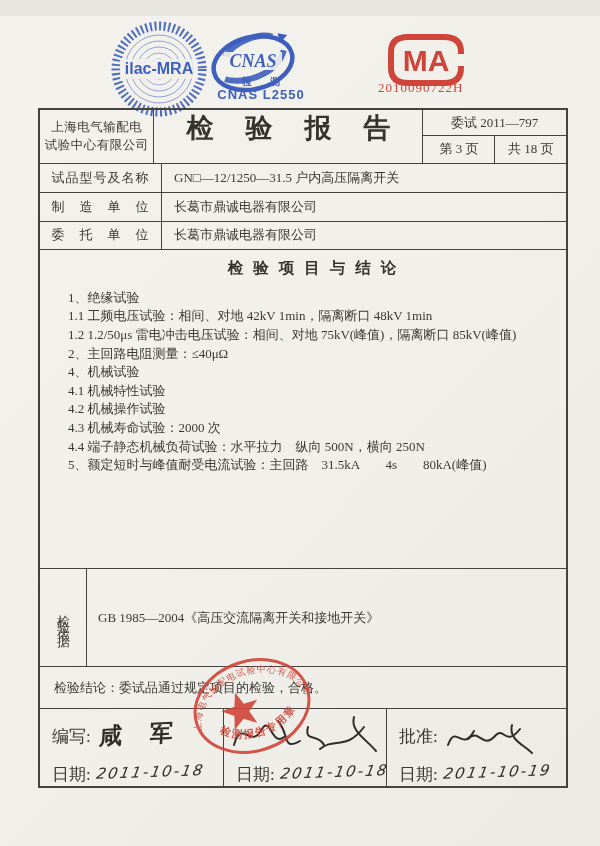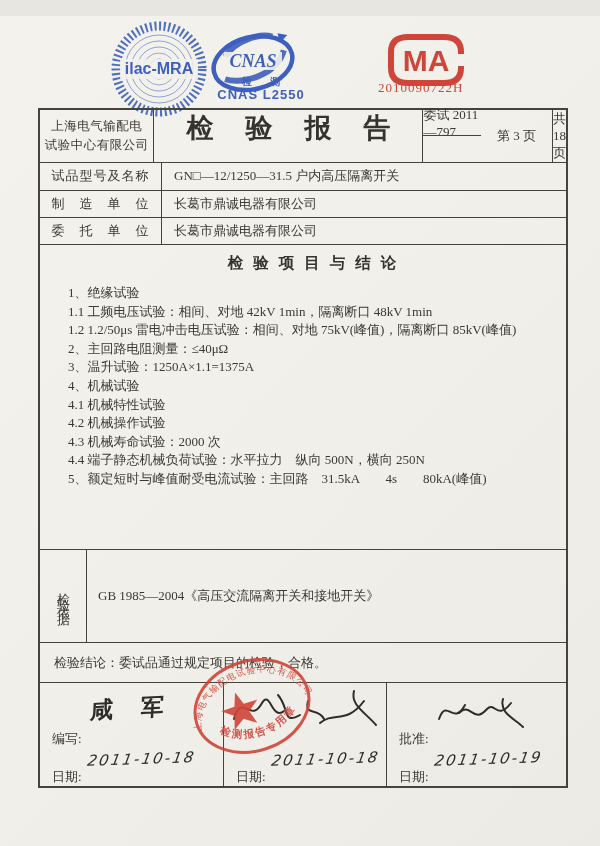--- a/index.html
+++ b/index.html
@@ -40,21 +40,21 @@
   }
   .row{display:flex;box-sizing:border-box;border-bottom:1.5px solid #45433f;}
   .row:last-child{border-bottom:none;}
   .cell{box-sizing:border-box;border-right:1.5px solid #45433f;}
   .cell:last-child{border-right:none;}
   
   .r1{height:54px;}
   .r1 .org{width:122px;display:flex;flex-direction:column;justify-content:center;align-items:center;font-size:12.5px;line-height:1.5;letter-spacing:0.5px;}
   .r1 .title-cell{flex:1;display:flex;align-items:flex-start;justify-content:center;}
   .report-title{font-size:27px;font-weight:bold;letter-spacing:32px;text-indent:32px;white-space:nowrap;color:#35332f;}
-  .r1 .meta{width:152px;display:flex;flex-direction:row;justify-content:center;}
+  .r1 .meta{width:152px;display:flex;flex-direction:column;justify-content:center;}
   .meta-top{height:26px;border-bottom:1.5px solid #45433f;display:flex;align-items:center;justify-content:center;box-sizing:border-box;}
   .meta-bottom{flex:1;display:flex;}
   .meta-bottom .pg{width:72px;border-right:1.5px solid #45433f;display:flex;align-items:center;justify-content:center;box-sizing:border-box;}
   .meta-bottom .pgs{flex:1;display:flex;align-items:center;justify-content:center;}
   
   .inforow{height:29px;align-items:stretch;}
   .inforow:nth-child(4){height:28px;}
   .ilabel{width:122px;display:flex;align-items:center;justify-content:center;letter-spacing:1px;}
   .ivalue{flex:1;display:flex;align-items:center;padding-left:12px;}
   
@@ -68,21 +68,21 @@
   .basis-value{flex:1;display:flex;align-items:center;padding-left:11px;}
   
   .r7{height:42px;display:flex;align-items:center;padding-left:14px;}
   
   .r8{flex:1;}
   .sigcell{position:relative;padding:10px 0 0 12px;}
   .sig1{width:184px;}
   .sig2{width:163px;}
   .sig3{flex:1;}
   .sigline{height:34px;display:flex;align-items:flex-start;}
-  .siglabel{font-size:13px;padding-top:6px;white-space:nowrap;margin-top:31px;}
+  .siglabel{font-size:17px;padding-top:6px;white-space:nowrap;}
   .dateline{display:flex;align-items:center;margin-top:4px;}
   .hand{display:inline-block;font-family:"DejaVu Sans",sans-serif;color:#2f2d2a;}
   .hand-name{font-size:23px;font-weight:bold;transform:rotate(-3deg) skewX(-6deg);letter-spacing:10px;margin-left:8px;}
   .hand-date{font-style:italic;font-size:15px;letter-spacing:2px;transform:skewX(-12deg) rotate(-2deg);margin-left:6px;white-space:nowrap;}
   .sig-svg{position:absolute;}
   
   #stamp{position:absolute;left:180px;top:628px;opacity:0.9;pointer-events:none;}
 </style>
 </head>
 <body>
@@ -156,21 +156,20 @@
       <div class="cell ilabel">委　托　单　位</div>
       <div class="cell ivalue">长葛市鼎诚电器有限公司</div>
     </div>
 
     <div class="row r5">
       <div class="results-title">检验项目与结论</div>
       <div class="rline">1、绝缘试验</div>
       <div class="rline">1.1 工频电压试验：相间、对地 42kV 1min，隔离断口 48kV 1min</div>
       <div class="rline">1.2 1.2/50μs 雷电冲击电压试验：相间、对地 75kV(峰值)，隔离断口 85kV(峰值)</div>
       <div class="rline">2、主回路电阻测量：≤40μΩ</div>
-      <div class="rline">3、温升试验：1250A×1.1=1375A</div>
       <div class="rline">4、机械试验</div>
       <div class="rline">4.1 机械特性试验</div>
       <div class="rline">4.2 机械操作试验</div>
       <div class="rline">4.3 机械寿命试验：2000 次</div>
       <div class="rline">4.4 端子静态机械负荷试验：水平拉力　纵向 500N，横向 250N</div>
       <div class="rline">5、额定短时与峰值耐受电流试验：主回路　31.5kA　　4s　　80kA(峰值)</div>
     </div>
 
     <div class="row r6">
       <div class="cell basis-label">

